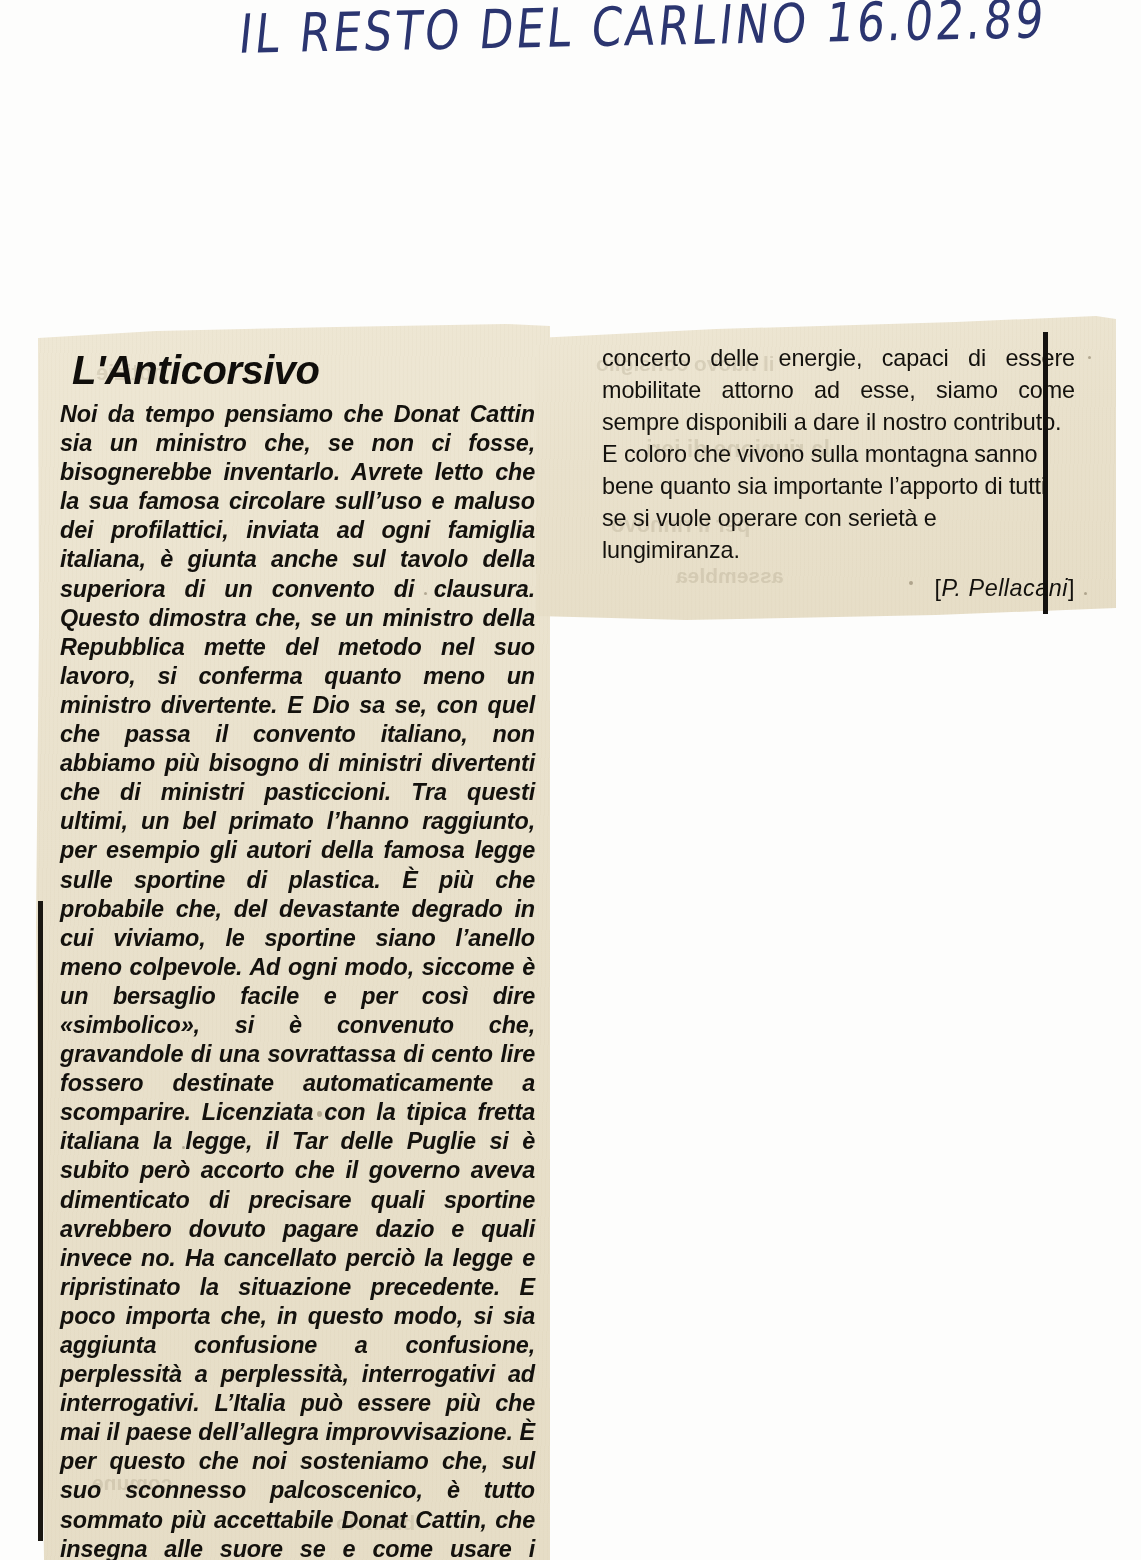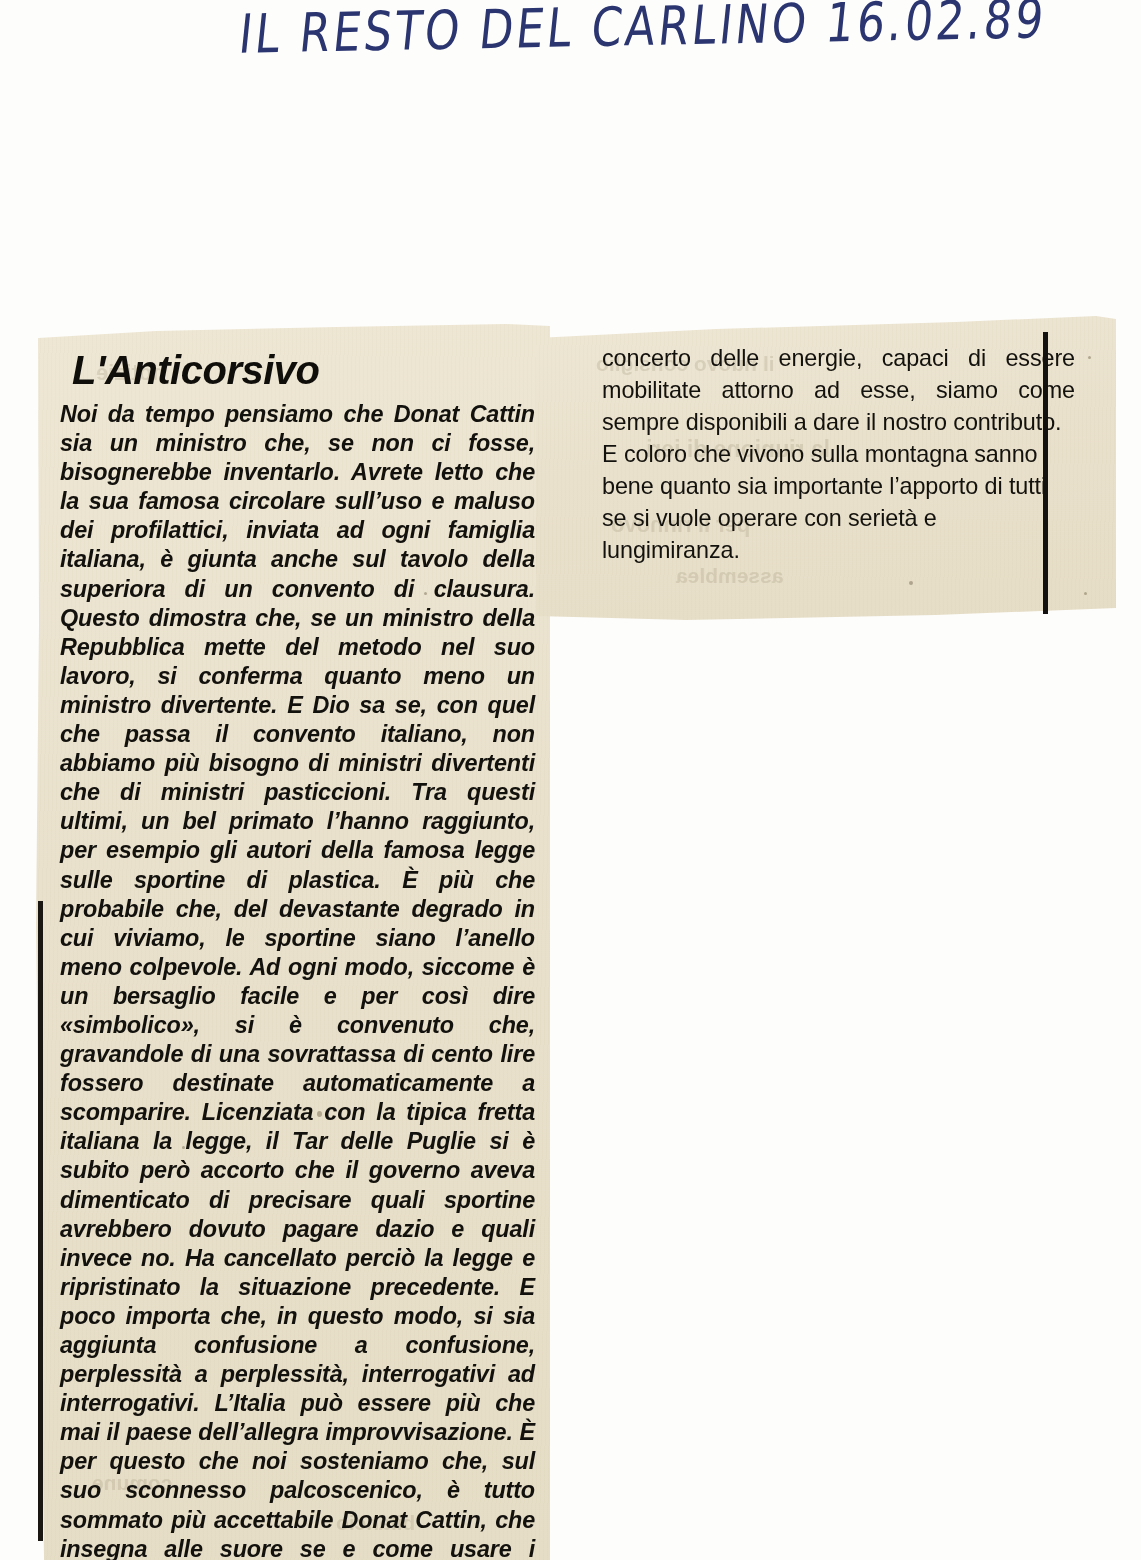--- a/index.html
+++ b/index.html
@@ -215,20 +215,21 @@
   <div id="rule-right"></div>
   <div id="rule-left-lower"></div>
 
   <div id="headline">L'Anticorsivo</div>
 
   <div class="col" id="col-left"><span>Noi da tempo pensiamo che Donat Cattin sia un ministro che, se non ci fosse, bisognerebbe inventarlo. Avrete letto che la sua famosa circolare sull’uso e maluso dei profilattici, inviata ad ogni famiglia italiana, è giunta anche sul tavolo della superiora di un convento di clausura. Questo dimostra che, se un ministro della Repubblica mette del metodo nel suo lavoro, si conferma quanto meno un ministro divertente. E Dio sa se, con quel che passa il convento italiano, non abbiamo più bisogno di ministri divertenti che di ministri pasticcioni. Tra questi ultimi, un bel primato l’hanno raggiunto, per esempio gli autori della famosa legge sulle sportine di plastica. È più che probabile che, del devastante degrado in cui viviamo, le sportine siano l’anello meno colpevole. Ad ogni modo, siccome è un bersaglio facile e per così dire «simbolico», si è convenuto che, gravandole di una sovrattassa di cento lire fossero destinate automaticamente a scomparire. Licenziata con la tipica fretta italiana la legge, il Tar delle Puglie si è subito però accorto che il governo aveva dimenticato di precisare quali sportine avrebbero dovuto pagare dazio e quali invece no. Ha cancellato perciò la legge e ripristinato la situazione precedente. E poco importa che, in questo modo, si sia aggiunta confusione a confusione, perplessità a perplessità, interrogativi ad interrogativi. L’Italia può essere più che mai il paese dell’allegra improvvisazione. È per questo che noi sosteniamo che, sul suo sconnesso palcoscenico, è tutto sommato più accettabile Donat Cattin, che insegna alle suore se e come usare i profilattici.</span></div>
 
   <div class="col" id="col-right">
     <p>concerto delle energie, capaci di essere mobilitate attorno ad esse, siamo come sempre disponibili a dare il nostro contributo.</p>
     <p class="last">E coloro che vivono sulla montagna sanno bene quanto sia importante l’apporto di tutti se si vuole operare con serietà e lungimiranza.</p>
+    <div class="byline"><span>[</span><i>P. Pellacani</i><span>]</span></div>
   </div>
 
   <div class="speck" style="left:281px;top:795px;width:5px;height:6px;"></div>
   <div class="speck" style="left:146px;top:830px;width:3px;height:3px;"></div>
   <div class="speck" style="left:388px;top:276px;width:3px;height:3px;"></div>
   <div class="speck" style="left:63px;top:1198px;width:3px;height:3px;"></div>
   <div class="speck" style="left:873px;top:265px;width:4px;height:4px;"></div>
   <div class="speck" style="left:1052px;top:40px;width:3px;height:3px;"></div>
   <div class="speck" style="left:1048px;top:276px;width:3px;height:3px;"></div>
 

